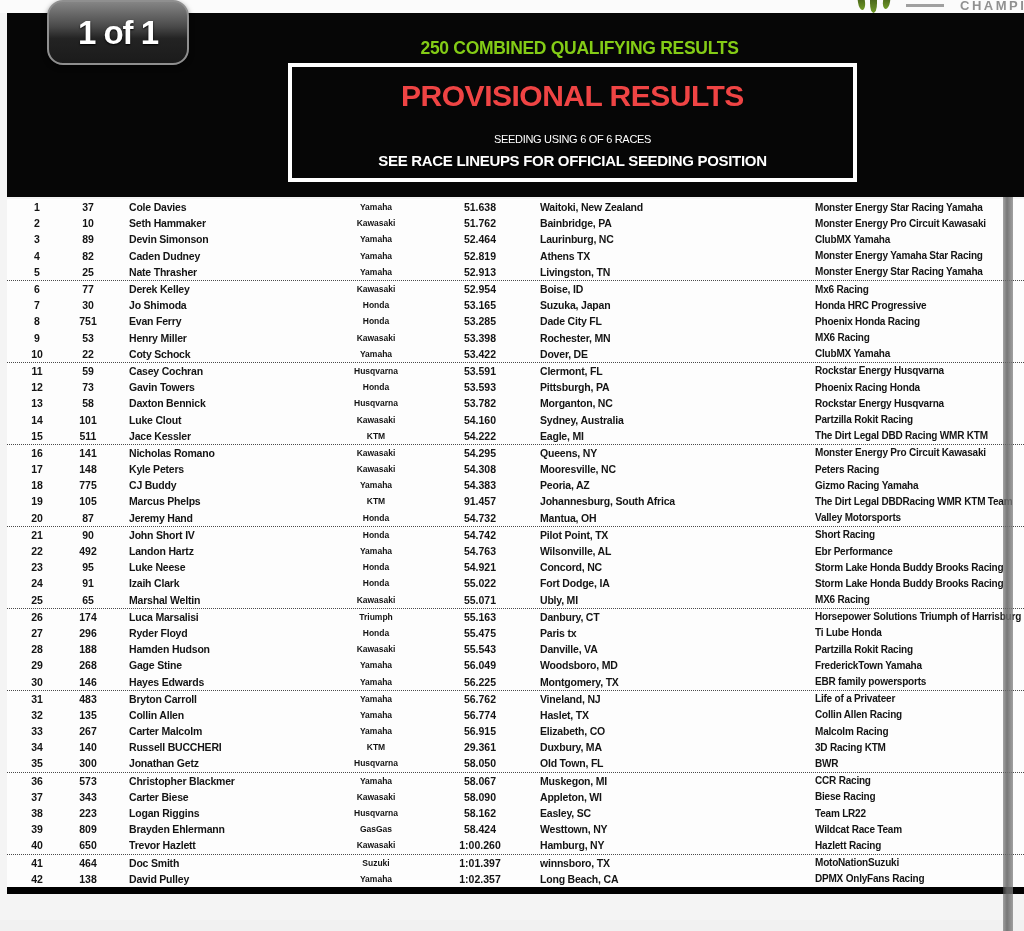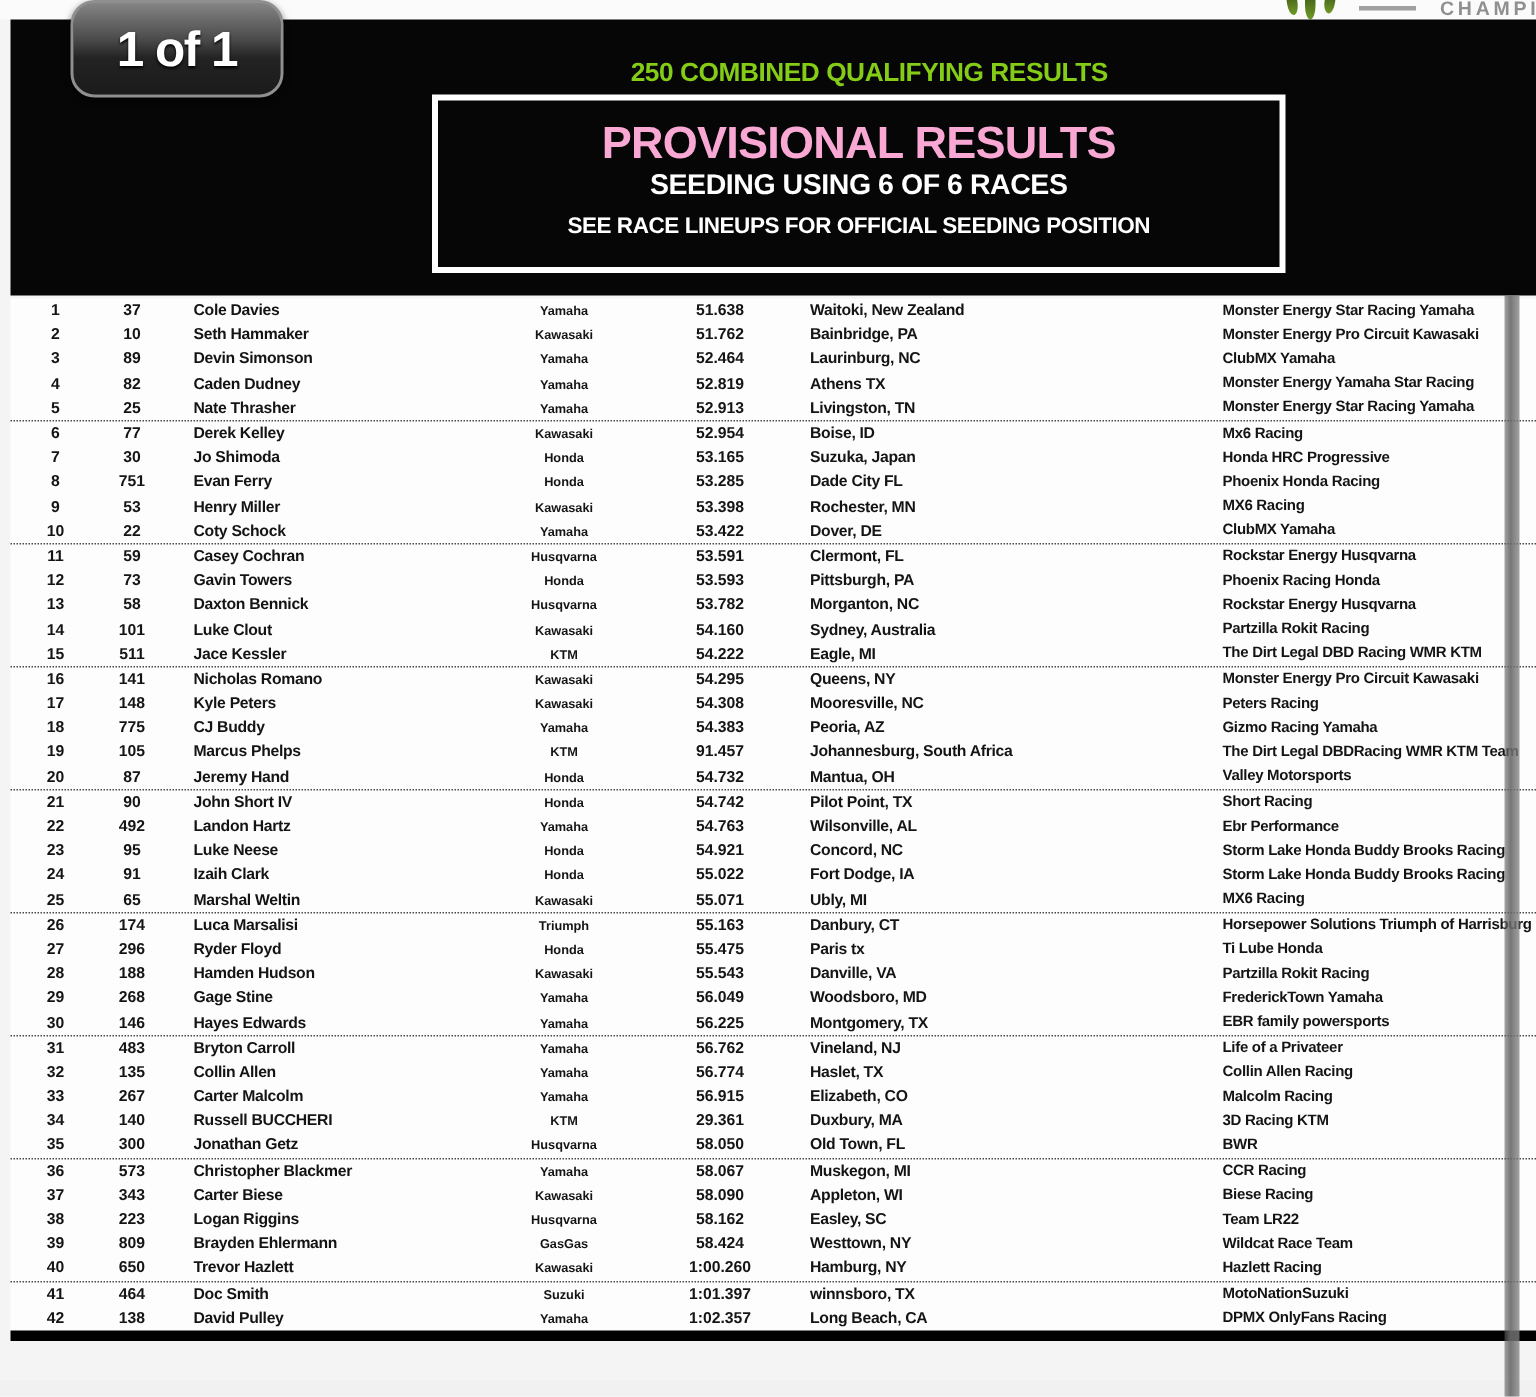--- a/index.html
+++ b/index.html
@@ -21,22 +21,22 @@
   .claw span:nth-child(3){left:25px;transform:rotate(8deg);height:15px;}
   .logo-dash{position:absolute;left:52px;top:4px;width:38px;height:3px;background:#a0a0a0;}
   .logo-text{position:absolute;left:106px;top:-2px;font-size:13px;font-weight:bold;
     color:#909090;letter-spacing:2.5px;white-space:nowrap;}
   
   .black-header{position:absolute;left:7px;top:13px;width:1017px;height:184px;background:#060606;}
   .main-title{position:absolute;left:288px;top:25px;width:569px;text-align:center;
     color:#84cc16;font-weight:bold;font-size:17.5px;letter-spacing:-0.3px;white-space:nowrap;}
   .prov-box{position:absolute;left:281px;top:50px;width:561px;height:111px;
     border:4px solid #fff;background:#060606;text-align:center;}
-  .prov-line1{margin-top:12px;color:#f9a8d4;font-weight:bold;font-size:30px;letter-spacing:-0.5px;text-align:center;}
-  .prov-line2{margin-top:0;color:#fff;font-weight:bold;font-size:19px;letter-spacing:-0.3px;}
+  .prov-line1{margin-top:12px;color:#ef4444;font-weight:bold;font-size:30px;letter-spacing:-0.5px;text-align:center;}
+  .prov-line2{margin-top:20px;color:#fff;font-weight:normal;font-size:11px;letter-spacing:-0.3px;}
   .prov-line3{margin-top:7px;color:#fff;font-weight:bold;font-size:15px;letter-spacing:-0.3px;}
   
   .page-badge{position:absolute;left:47px;top:0;width:138px;height:61px;
     border-radius:16px;border:2px solid #8f8f8f;
     background:linear-gradient(#858585,#4a4a4a 40%,#232323 60%,#1b1b1b);
     box-shadow:0 2px 5px rgba(0,0,0,.5);
     display:flex;align-items:center;justify-content:center;z-index:6;}
   .page-badge span{color:#fff;font-weight:bold;font-size:33px;letter-spacing:-1px;
     text-shadow:0 1px 2px #000;}
   

